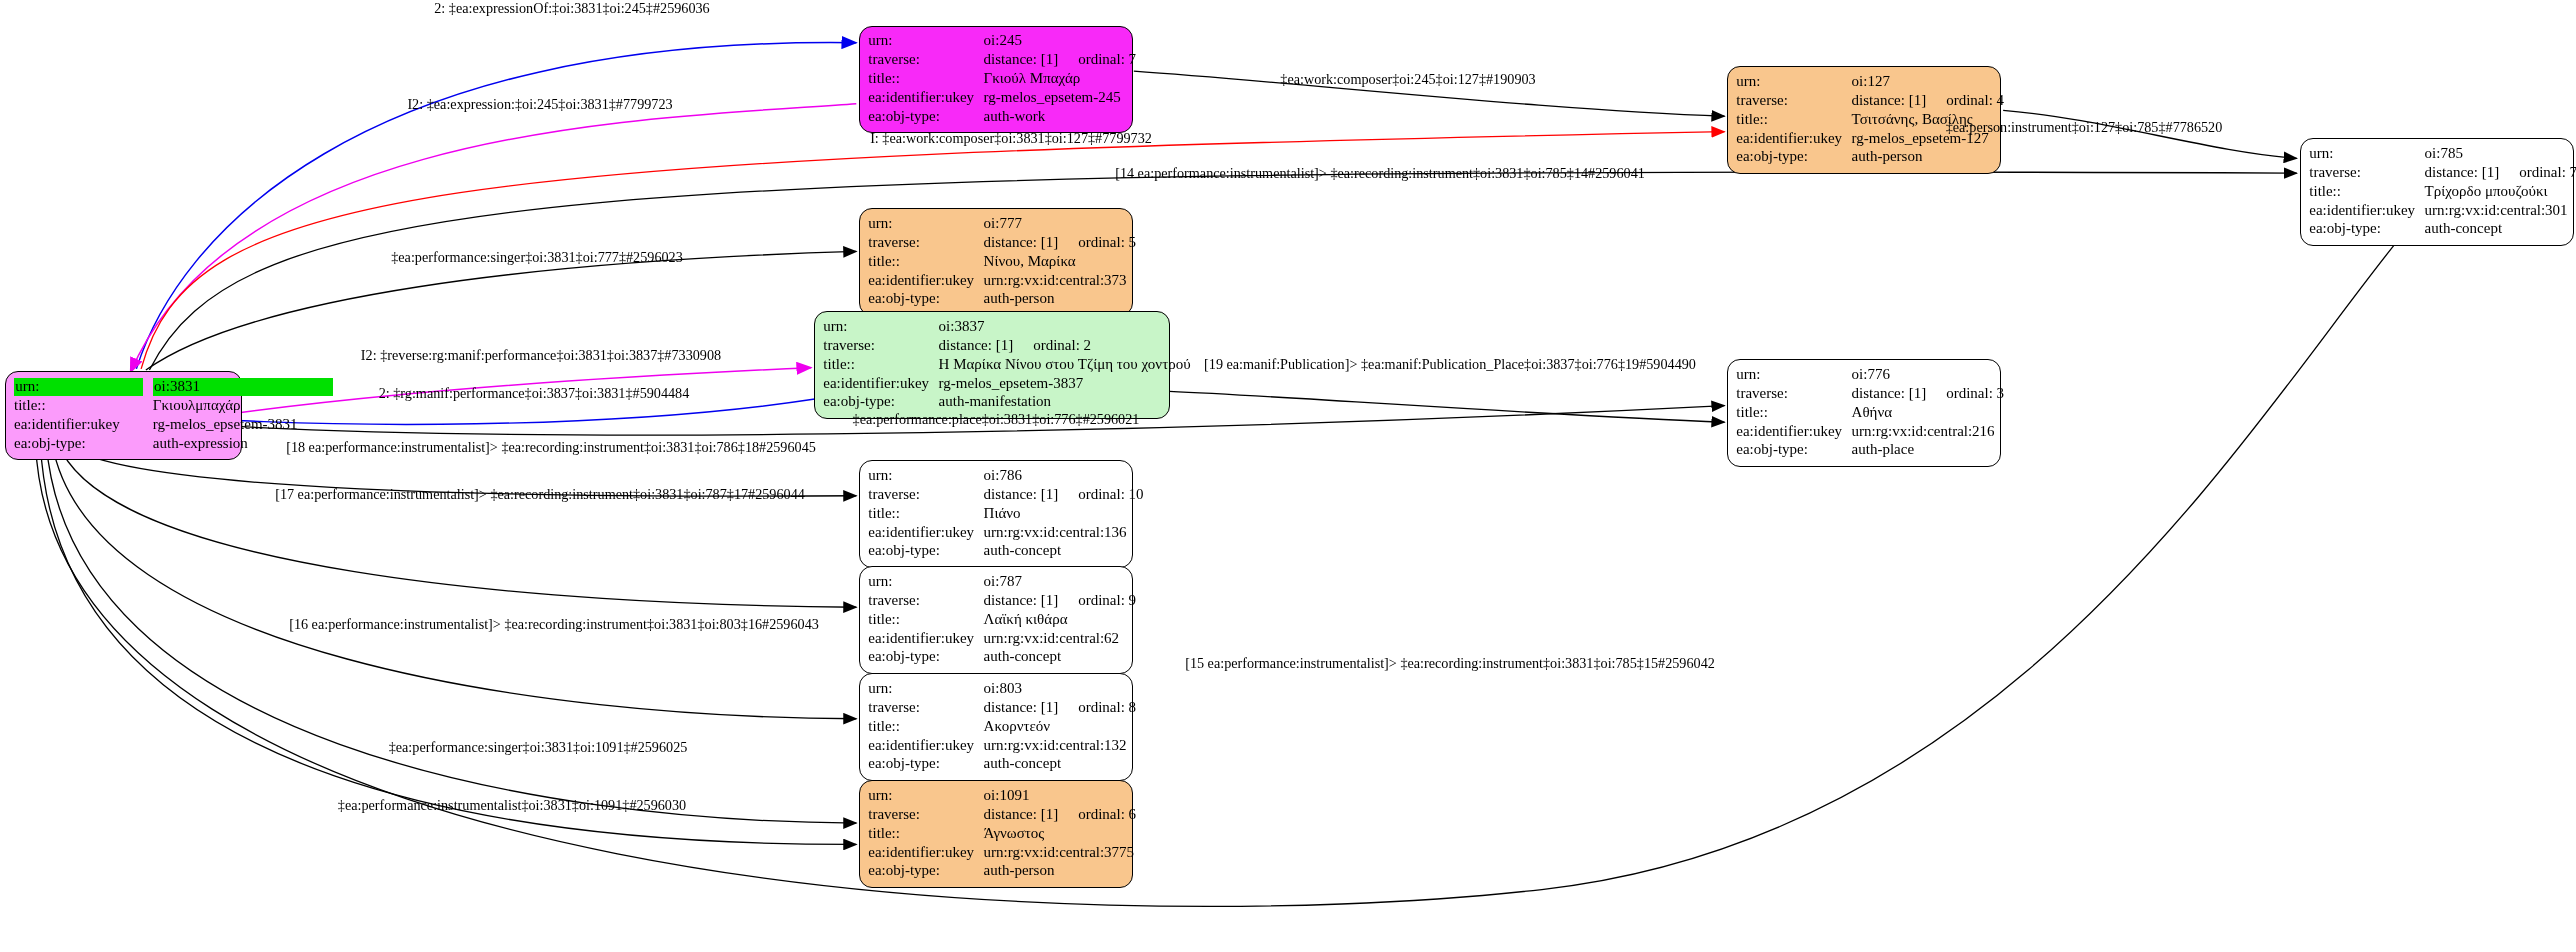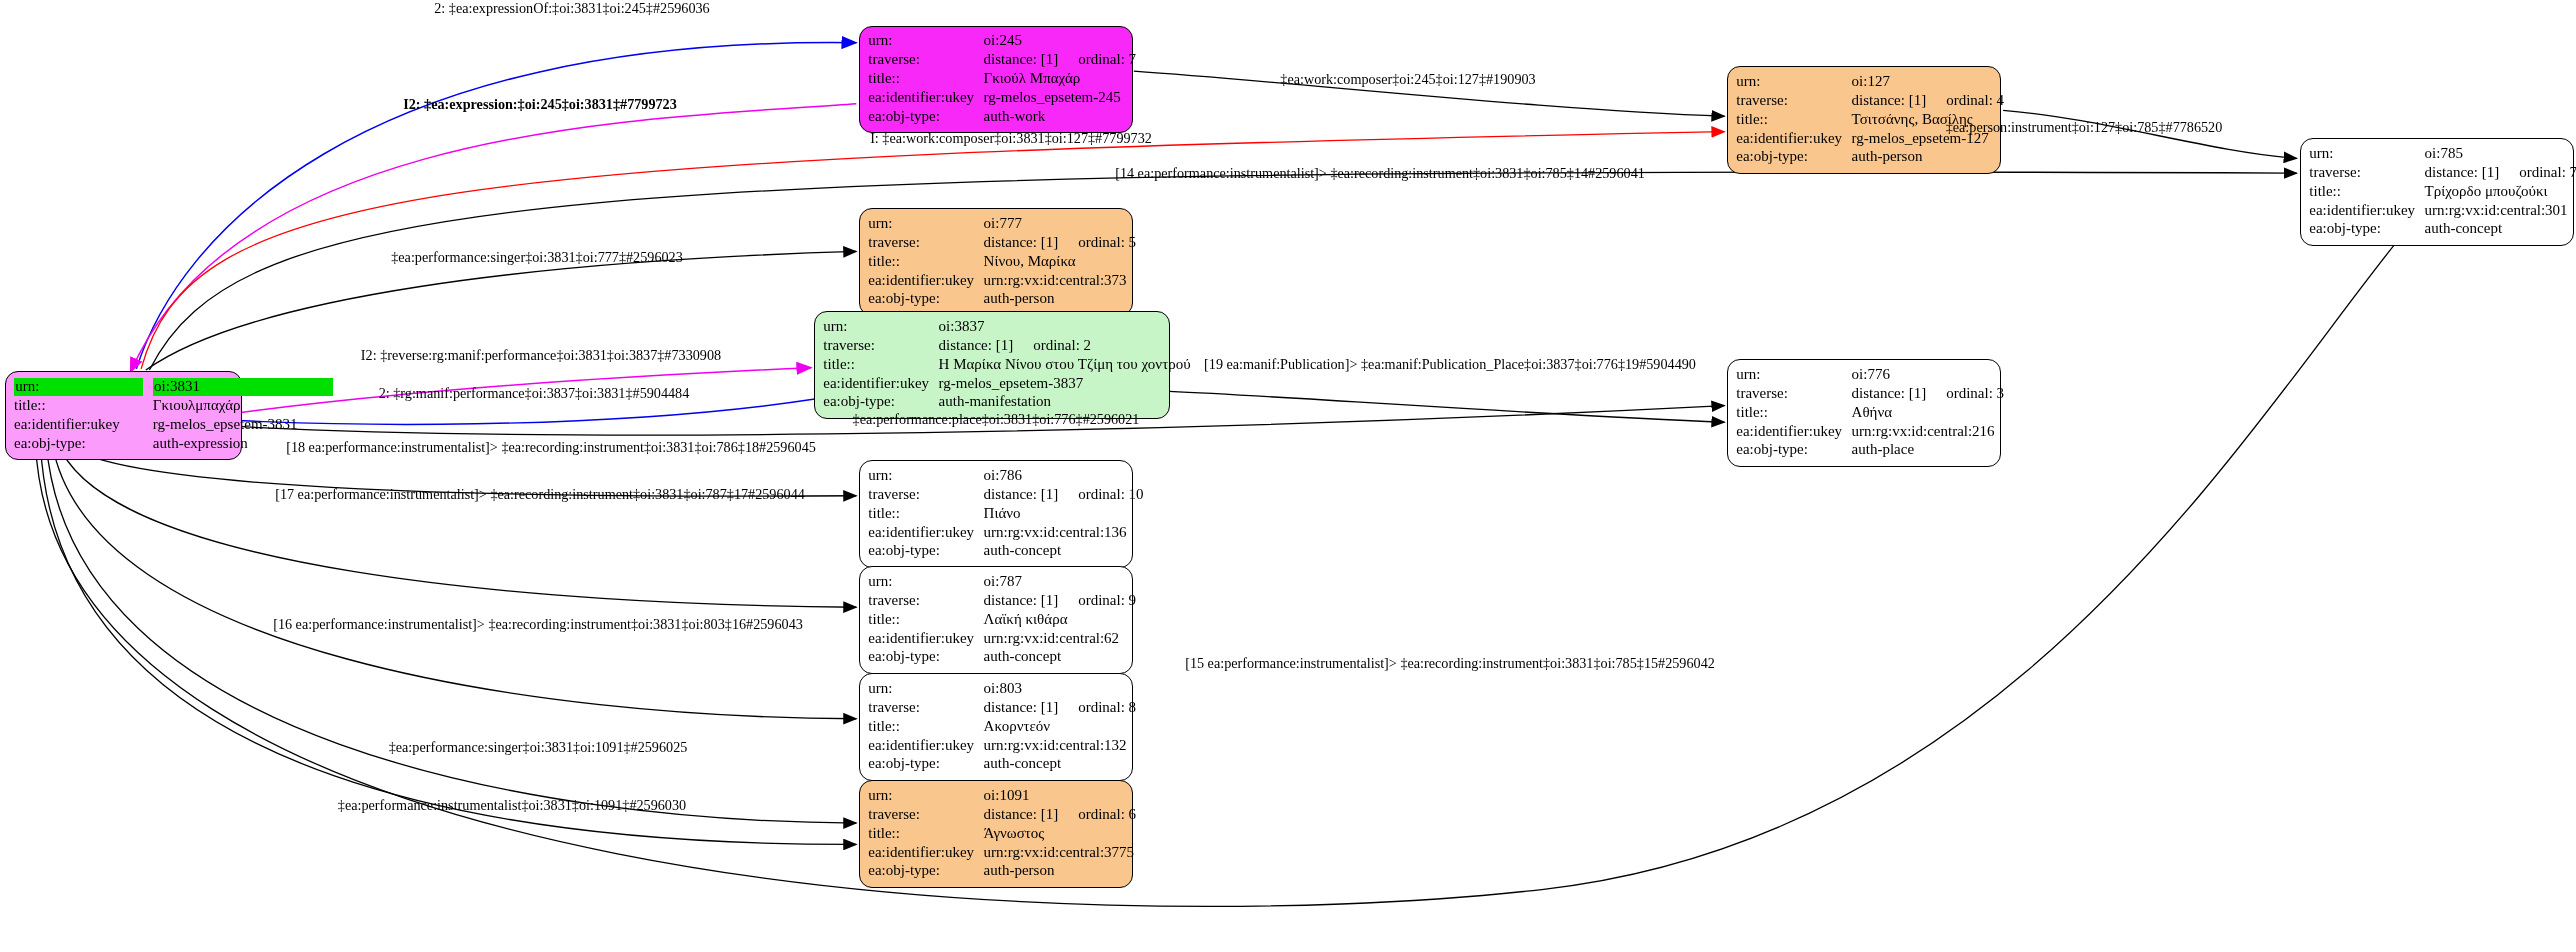--- a/index.html
+++ b/index.html
@@ -446,33 +446,33 @@
       </tr>
       <tr>
         <td class="k">ea:obj-type:</td>
         <td class="v">auth-person</td>
       </tr>
     </tbody>
       </table>
   </div>
 
   <div class="edge-label" style="left:572px;  top:8.3px;">2: ‡ea:expressionOf:‡oi:3831‡oi:245‡#2596036</div>
-  <div class="edge-label" style="left:540px;  top:104px;font-weight:bold;">I2: ‡ea:expression:‡oi:245‡oi:3831‡#7799723</div>
+  <div class="edge-label" style="left:540px;  top:104px;">I2: ‡ea:expression:‡oi:245‡oi:3831‡#7799723</div>
   <div class="edge-label" style="left:1408px; top:79px;">‡ea:work:composer‡oi:245‡oi:127‡#190903</div>
   <div class="edge-label" style="left:1011px; top:138px;">I: ‡ea:work:composer‡oi:3831‡oi:127‡#7799732</div>
   <div class="edge-label" style="left:2084px; top:127px;">‡ea:person:instrument‡oi:127‡oi:785‡#7786520</div>
   <div class="edge-label" style="left:1380px; top:173px;">[14 ea:performance:instrumentalist]&gt; ‡ea:recording:instrument‡oi:3831‡oi:785‡14#2596041</div>
   <div class="edge-label" style="left:537px;  top:257px;">‡ea:performance:singer‡oi:3831‡oi:777‡#2596023</div>
   <div class="edge-label" style="left:541px;  top:355px;">I2: ‡reverse:rg:manif:performance‡oi:3831‡oi:3837‡#7330908</div>
   <div class="edge-label" style="left:534px;  top:393px;">2: ‡rg:manif:performance‡oi:3837‡oi:3831‡#5904484</div>
   <div class="edge-label" style="left:996px; top:419px;">‡ea:performance:place‡oi:3831‡oi:776‡#2596021</div>
   <div class="edge-label" style="left:1450px; top:364px;">[19 ea:manif:Publication]&gt; ‡ea:manif:Publication_Place‡oi:3837‡oi:776‡19#5904490</div>
   <div class="edge-label" style="left:551px;  top:447px;">[18 ea:performance:instrumentalist]&gt; ‡ea:recording:instrument‡oi:3831‡oi:786‡18#2596045</div>
   <div class="edge-label" style="left:540px;  top:494px;">[17 ea:performance:instrumentalist]&gt; ‡ea:recording:instrument‡oi:3831‡oi:787‡17#2596044</div>
-  <div class="edge-label" style="left:538px;  top:624px;">[16 ea:performance:instrumentalist]&gt; ‡ea:recording:instrument‡oi:3831‡oi:803‡16#2596043</div>
+  <div class="edge-label" style="left:554px;  top:624px;">[16 ea:performance:instrumentalist]&gt; ‡ea:recording:instrument‡oi:3831‡oi:803‡16#2596043</div>
   <div class="edge-label" style="left:538px;  top:747px;">‡ea:performance:singer‡oi:3831‡oi:1091‡#2596025</div>
   <div class="edge-label" style="left:512px;  top:805px;">‡ea:performance:instrumentalist‡oi:3831‡oi:1091‡#2596030</div>
   <div class="edge-label" style="left:1450px; top:663px;">[15 ea:performance:instrumentalist]&gt; ‡ea:recording:instrument‡oi:3831‡oi:785‡15#2596042</div>
 
   <div class="footer-label" style="left:1288px; top:936px;">root: 3831 nodes count: 11</div>
 
 </div>
 
 
 </body></html>

